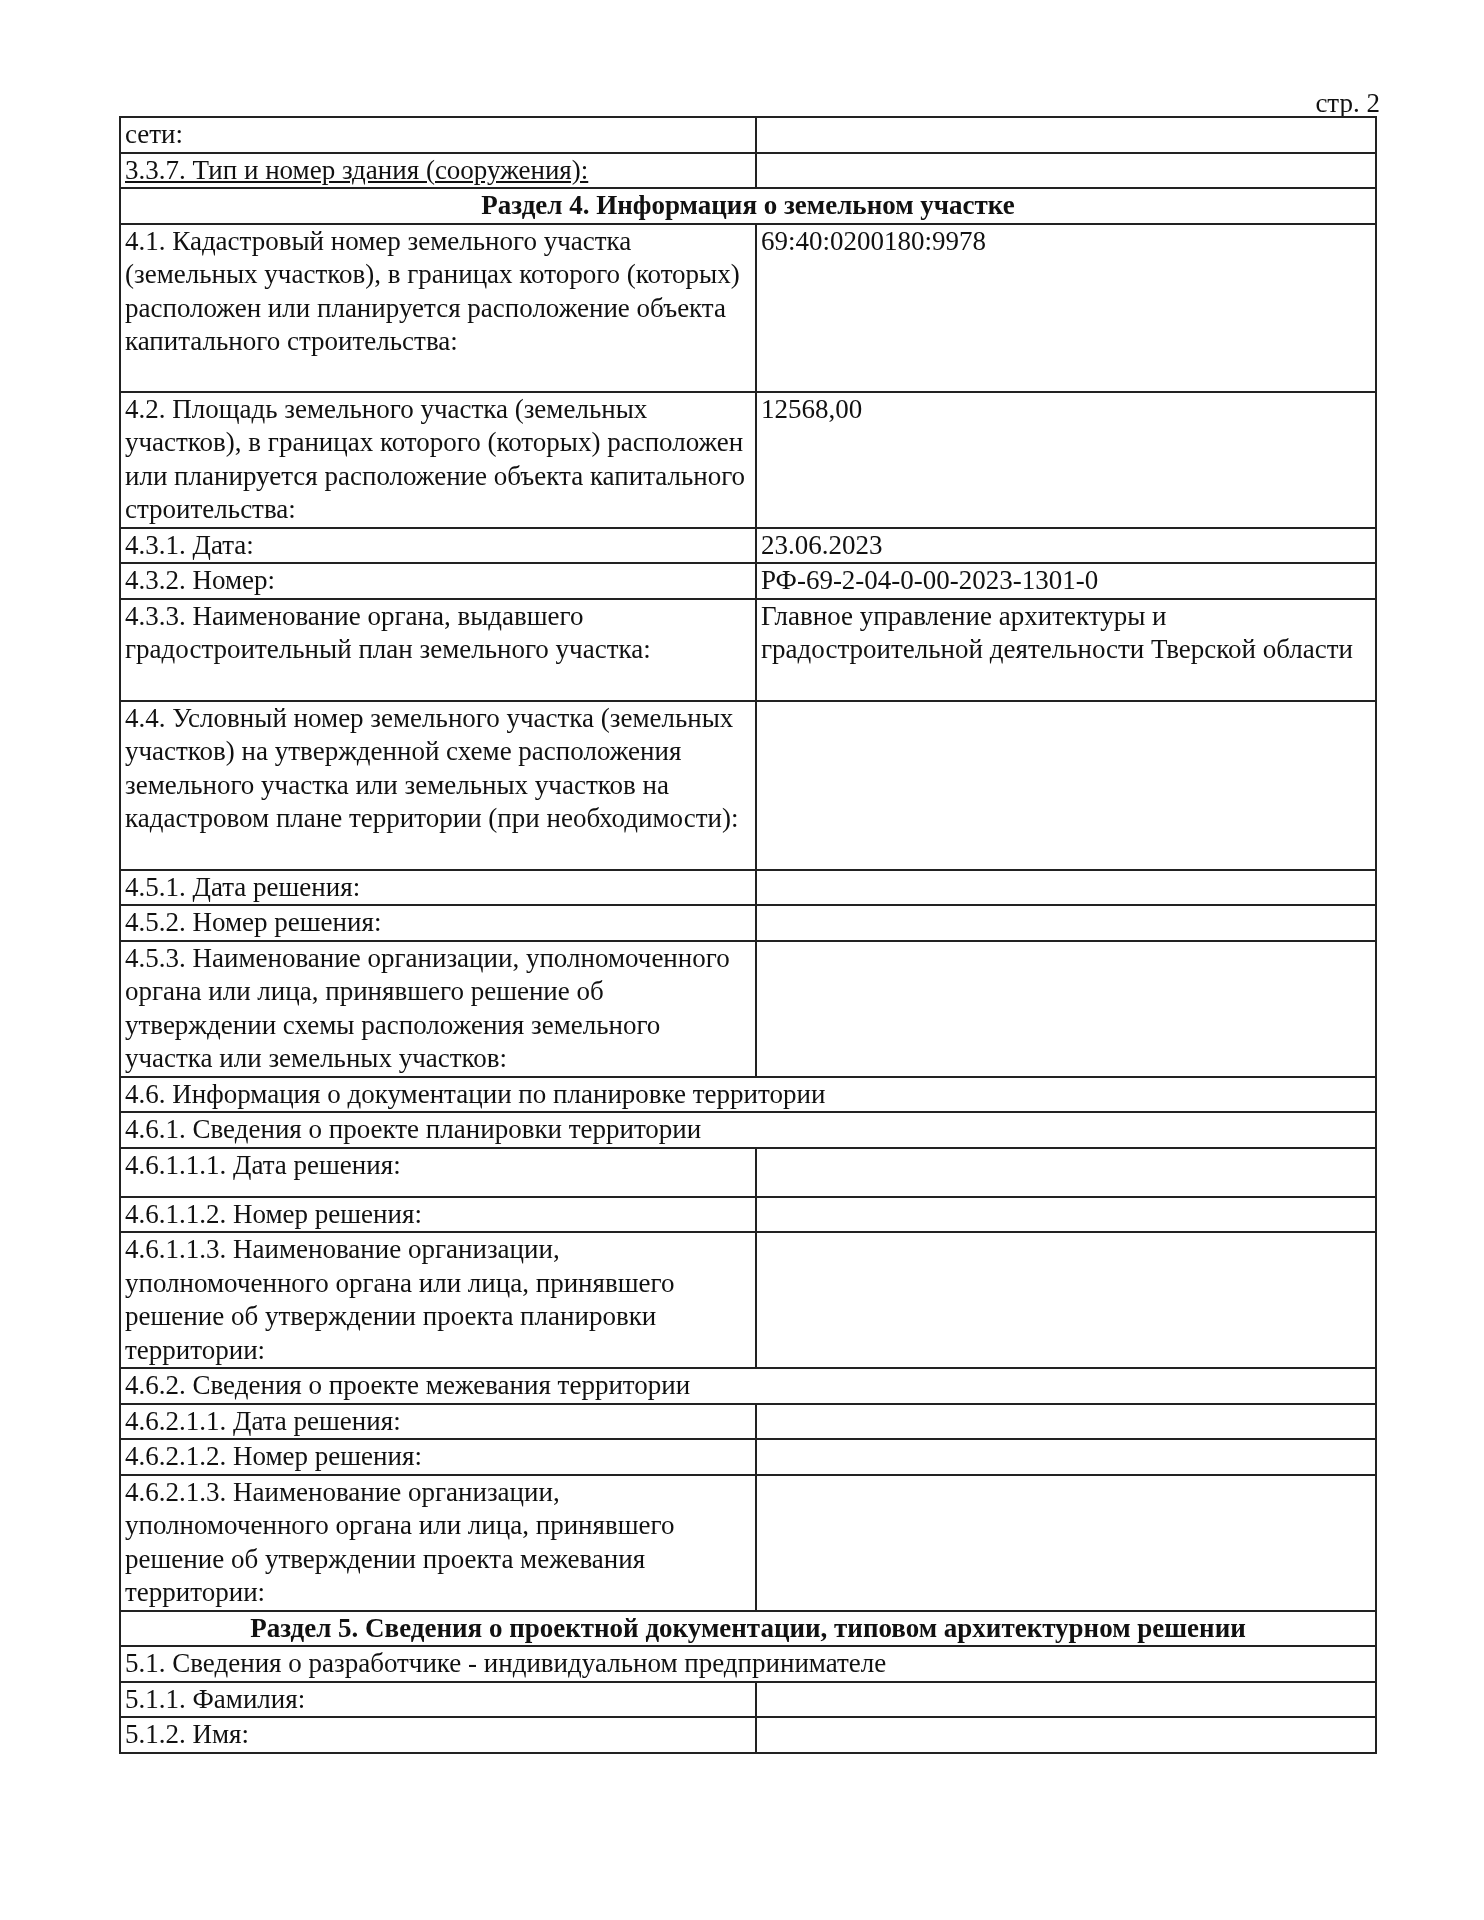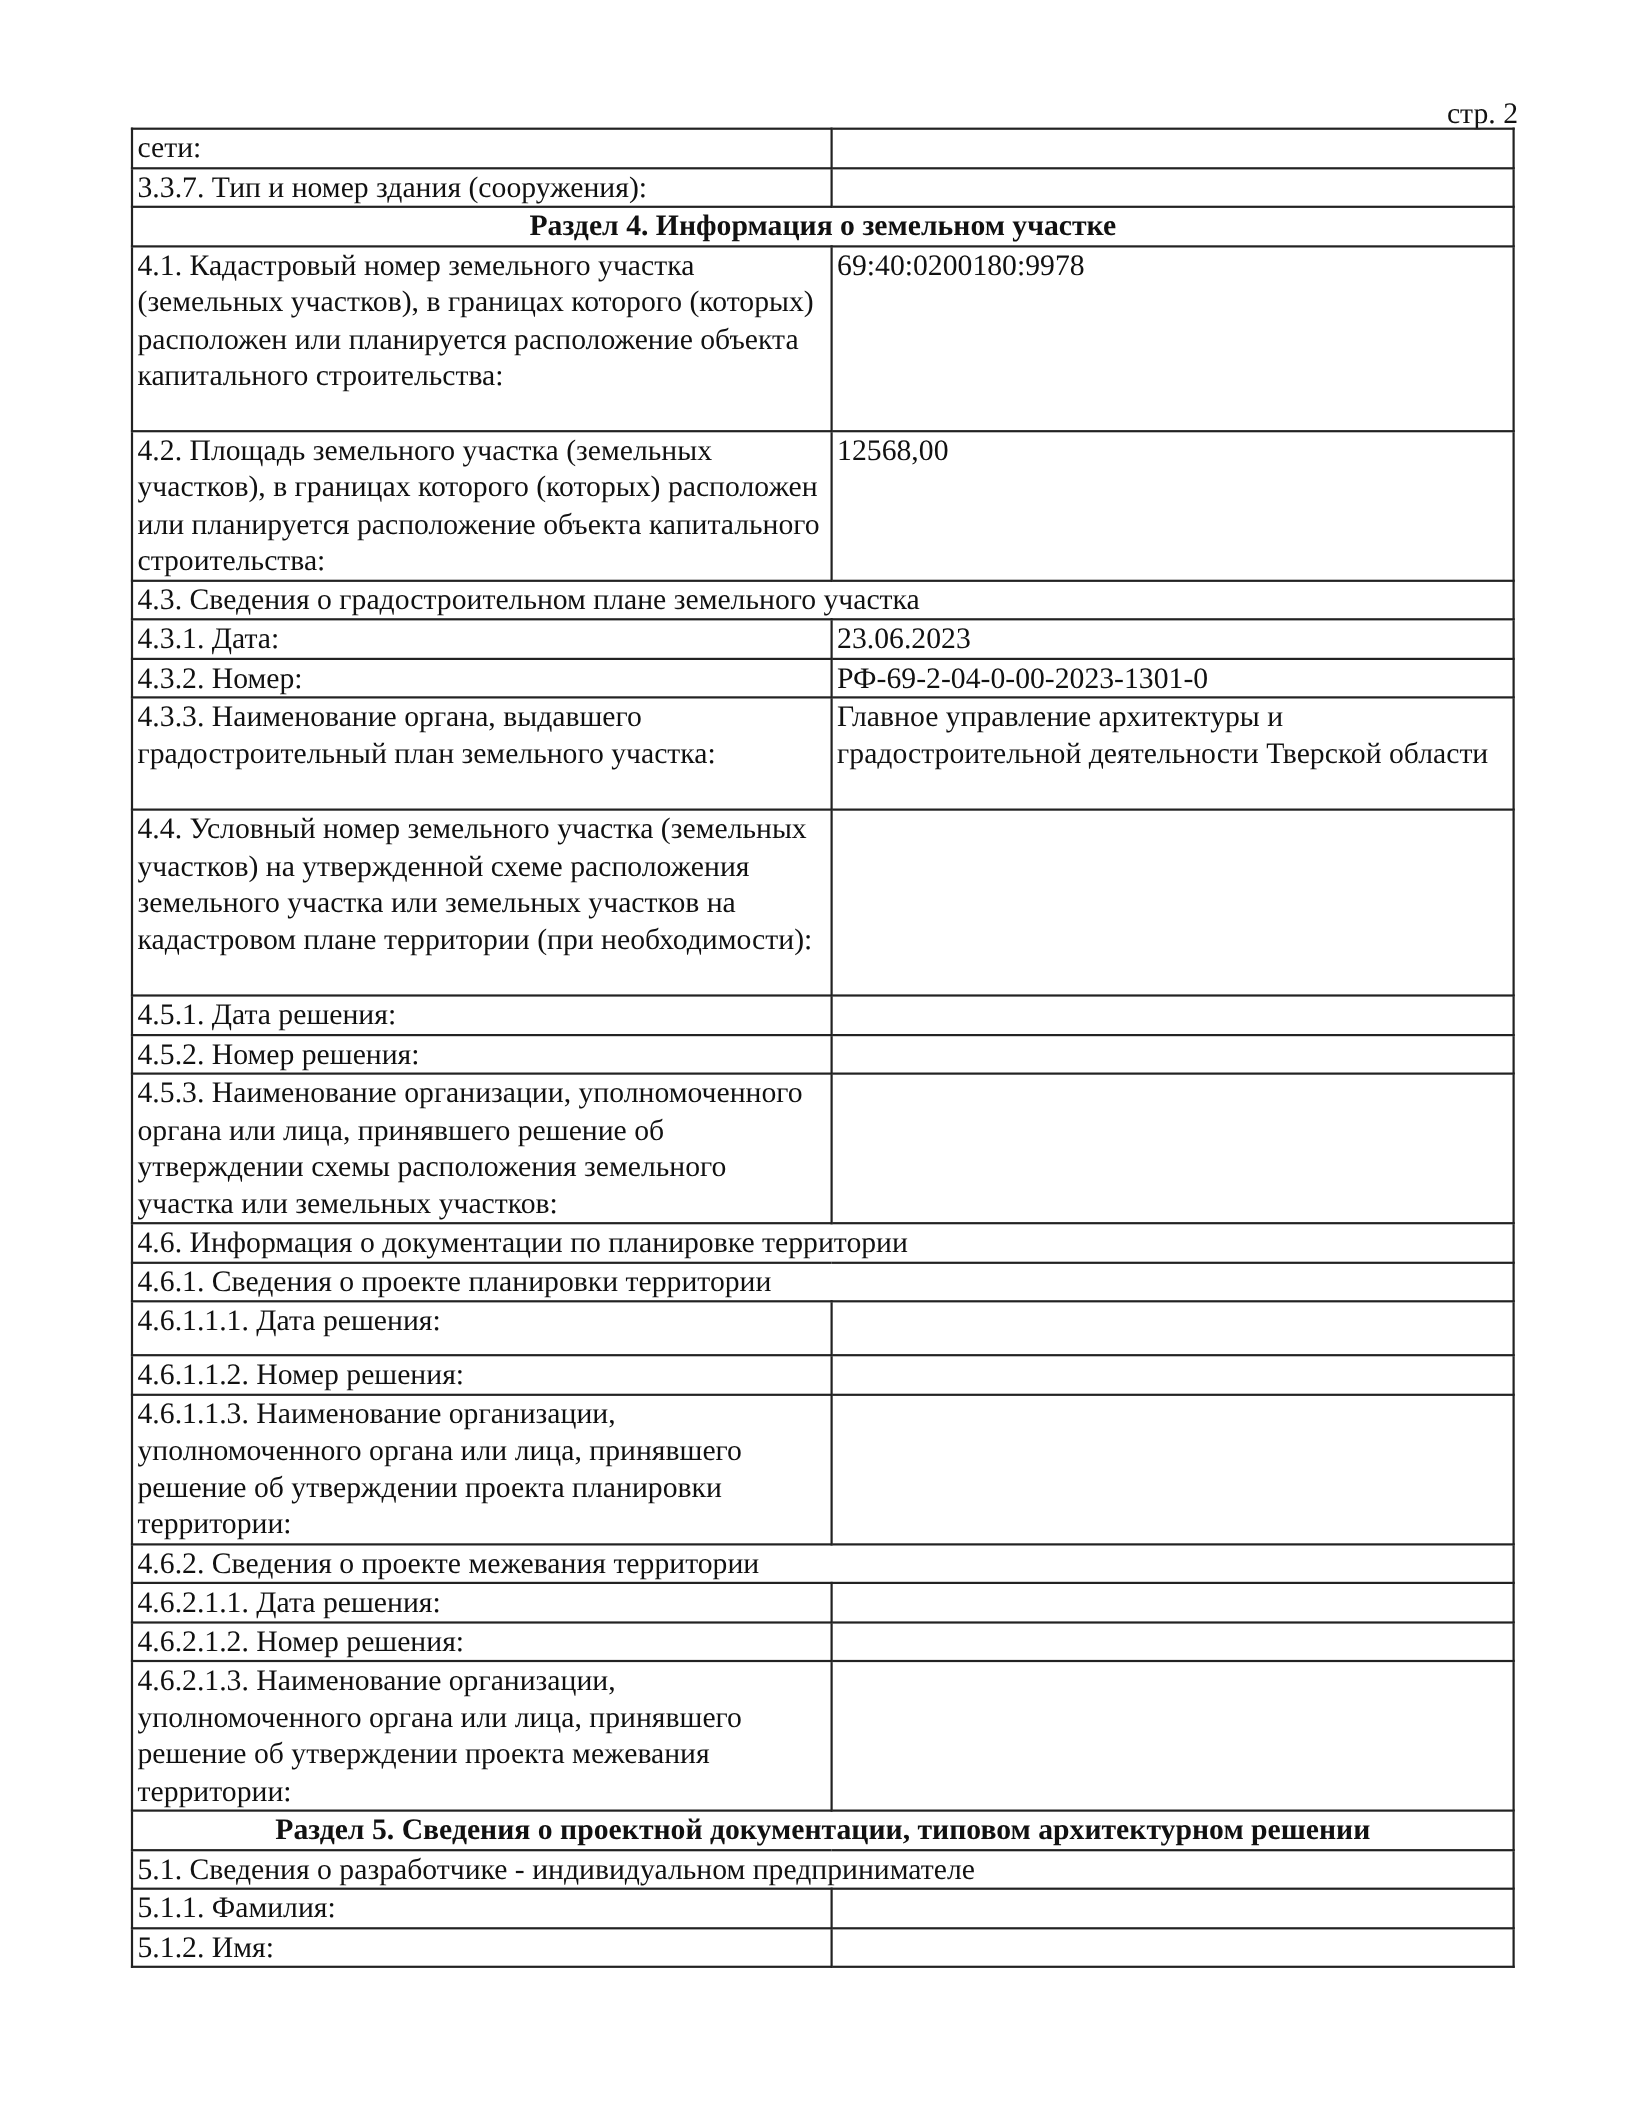--- a/index.html
+++ b/index.html
@@ -24,37 +24,34 @@
 <table class="form">
   <colgroup>
       <col class="c1">
       <col class="c2">
     </colgroup>
   <tbody id="rows">
       <tr style="height: 34px;">
         <td>сети:</td>
         <td class="val"></td>
       </tr>
-      <tr style="height: 35px;">
+      <tr style="height: 35px; text-decoration: underline;">
         <td>3.3.7. Тип и номер здания (сооружения):</td>
         <td class="val"></td>
       </tr>
       <tr style="height: 35px;">
         <td colspan="2" class="section">Раздел 4. Информация о земельном участке</td>
       </tr>
       <tr style="height: 168px;">
         <td>4.1. Кадастровый номер земельного участка (земельных участков), в границах которого (которых) расположен или планируется расположение объекта капитального строительства:</td>
         <td class="val">69:40:0200180:9978</td>
       </tr>
       <tr style="height: 136px; font-family: Liberation Serif, serif;">
         <td>4.2. Площадь земельного участка (земельных участков), в границах которого (которых) расположен или планируется расположение объекта капитального строительства:</td>
         <td class="val">12568,00</td>
-      </tr>
-      <tr style="height: 34px;">
-        <td colspan="2">4.3. Сведения о градостроительном плане земельного участка</td>
       </tr>
       <tr style="height: 35px;">
         <td>4.3.1. Дата:</td>
         <td class="val">23.06.2023</td>
       </tr>
       <tr style="height: 34px;">
         <td>4.3.2. Номер:</td>
         <td class="val">РФ-69-2-04-0-00-2023-1301-0</td>
       </tr>
       <tr style="height: 102px;">

